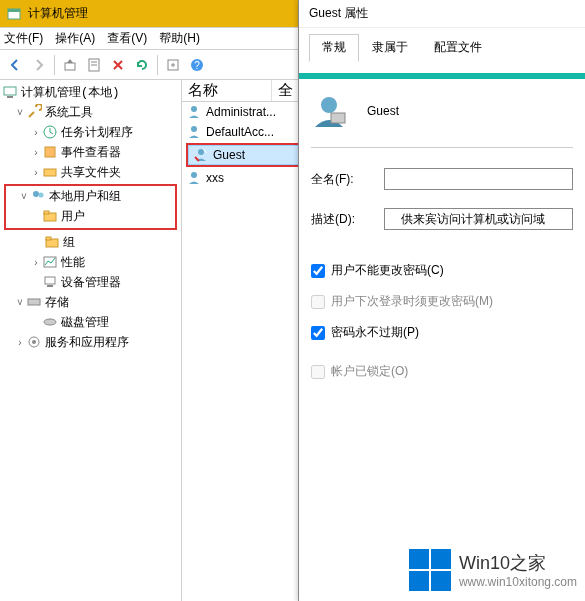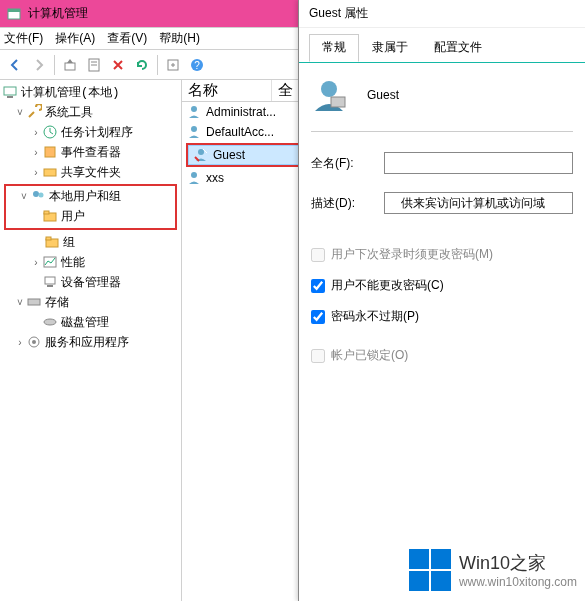--- a/index.html
+++ b/index.html
@@ -1,18 +1,18 @@
 <!DOCTYPE html>
 <html><head>
 <meta charset="utf-8">
 <style>
 * { box-sizing: border-box; margin: 0; padding: 0; }
 body { font-family: "Microsoft YaHei", "Segoe UI", sans-serif; font-size: 12px; background: #fff; width: 585px; height: 601px; overflow: hidden; position: relative; }
 
-.titlebar { height: 28px; background: #ec4899; border-bottom: 1px solid #d0d0d0; display: flex; align-items: center; padding-left: 6px; }
+.titlebar { height: 28px; background: #eab308; border-bottom: 1px solid #d0d0d0; display: flex; align-items: center; padding-left: 6px; }
 .titlebar .icon { width: 16px; height: 16px; margin-right: 6px; }
 .titlebar .title { font-size: 12px; }
 
 .menubar { height: 22px; display: flex; align-items: center; border-bottom: 1px solid #d0d0d0; padding-left: 4px; gap: 12px; }
 .menubar span { font-size: 12px; }
 
 .toolbar { height: 30px; display: flex; align-items: center; border-bottom: 1px solid #d0d0d0; padding-left: 4px; gap: 2px; }
 .toolbar .tbtn { width: 22px; height: 22px; display: flex; align-items: center; justify-content: center; }
 .toolbar .sep { width: 1px; height: 20px; background: #ccc; margin: 0 2px; }
 
@@ -31,21 +31,21 @@
 
 .listpane { flex: 1; border-right: 1px solid #d0d0d0; position: relative; }
 .list-header { height: 22px; border-bottom: 1px solid #d0d0d0; display: flex; align-items: center; }
 .list-header .col { padding-left: 6px; font-size: 15px; border-right: 1px solid #e0e0e0; height: 100%; display: flex; align-items: center; }
 .list-row { display: flex; align-items: center; height: 20px; padding-left: 4px; }
 .list-row .icon { width: 16px; height: 16px; margin-right: 4px; }
 .list-row.selected { background: #cce8ff; border: 1px solid #99d1ff; }
 
 .dialog { position: absolute; left: 298px; top: 0; width: 287px; height: 601px; background: #fff; border-left: 1px solid #888; box-shadow: -2px 0 4px rgba(0,0,0,0.15); }
 .dialog-title { height: 28px; display: flex; align-items: center; padding-left: 10px; font-size: 12px; border-bottom: 1px solid #eee; }
-.tabstrip { display: flex; padding: 6px 6px 1px 10px; border-bottom: 1px solid #14b8a6; }
+.tabstrip { display: flex; padding: 6px 6px 12px 10px; border-bottom: 6px solid #14b8a6; }
 .tab { padding: 4px 12px; font-size: 12px; border: 1px solid transparent; }
 .tab.active { background: #fff; border: 1px solid #ccc; border-bottom: 1px solid #fff; margin-bottom: -1px; }
 .dialog-body { padding: 14px 12px; }
 .user-header { display: flex; align-items: center; gap: 20px; padding-bottom: 18px; border-bottom: 1px solid #ccc; margin-bottom: 20px; }
 .user-avatar { width: 36px; height: 36px; }
 .field-row { display: flex; align-items: center; margin-bottom: 18px; }
 .field-label { width: 100px; font-size: 12px; }
 .field-input { flex: 1; border: 1px solid #888; height: 22px; padding: 2px 16px; font-size: 12px; }
 .check-row { display: flex; align-items: center; margin-bottom: 14px; gap: 6px; }
 .check-row input { width: 14px; height: 14px; }
@@ -333,27 +333,27 @@
       <span class="field-label">全名(F):</span>
       <input class="field-input" value="" style="">
     </div>
     <div class="field-row">
       <span class="field-label">描述(D):</span>
       <input class="field-input" value="供来宾访问计算机或访问域" style="">
     </div>
 
     <div style="height:14px"></div>
 
+    <div class="check-row">
+      <input type="checkbox" checked="" style="">
+      <span>用户不能更改密码(C)</span>
+    </div>
     <div class="check-row disabled">
       <input type="checkbox" disabled="" style="">
       <span>用户下次登录时须更改密码(M)</span>
-    </div>
-    <div class="check-row">
-      <input type="checkbox" checked="" style="">
-      <span>用户不能更改密码(C)</span>
     </div>
     <div class="check-row">
       <input type="checkbox" checked="" style="">
       <span>密码永不过期(P)</span>
     </div>
     <div style="height:8px"></div>
     <div class="check-row disabled">
       <input type="checkbox" disabled="" style="">
       <span>帐户已锁定(O)</span>
     </div>

